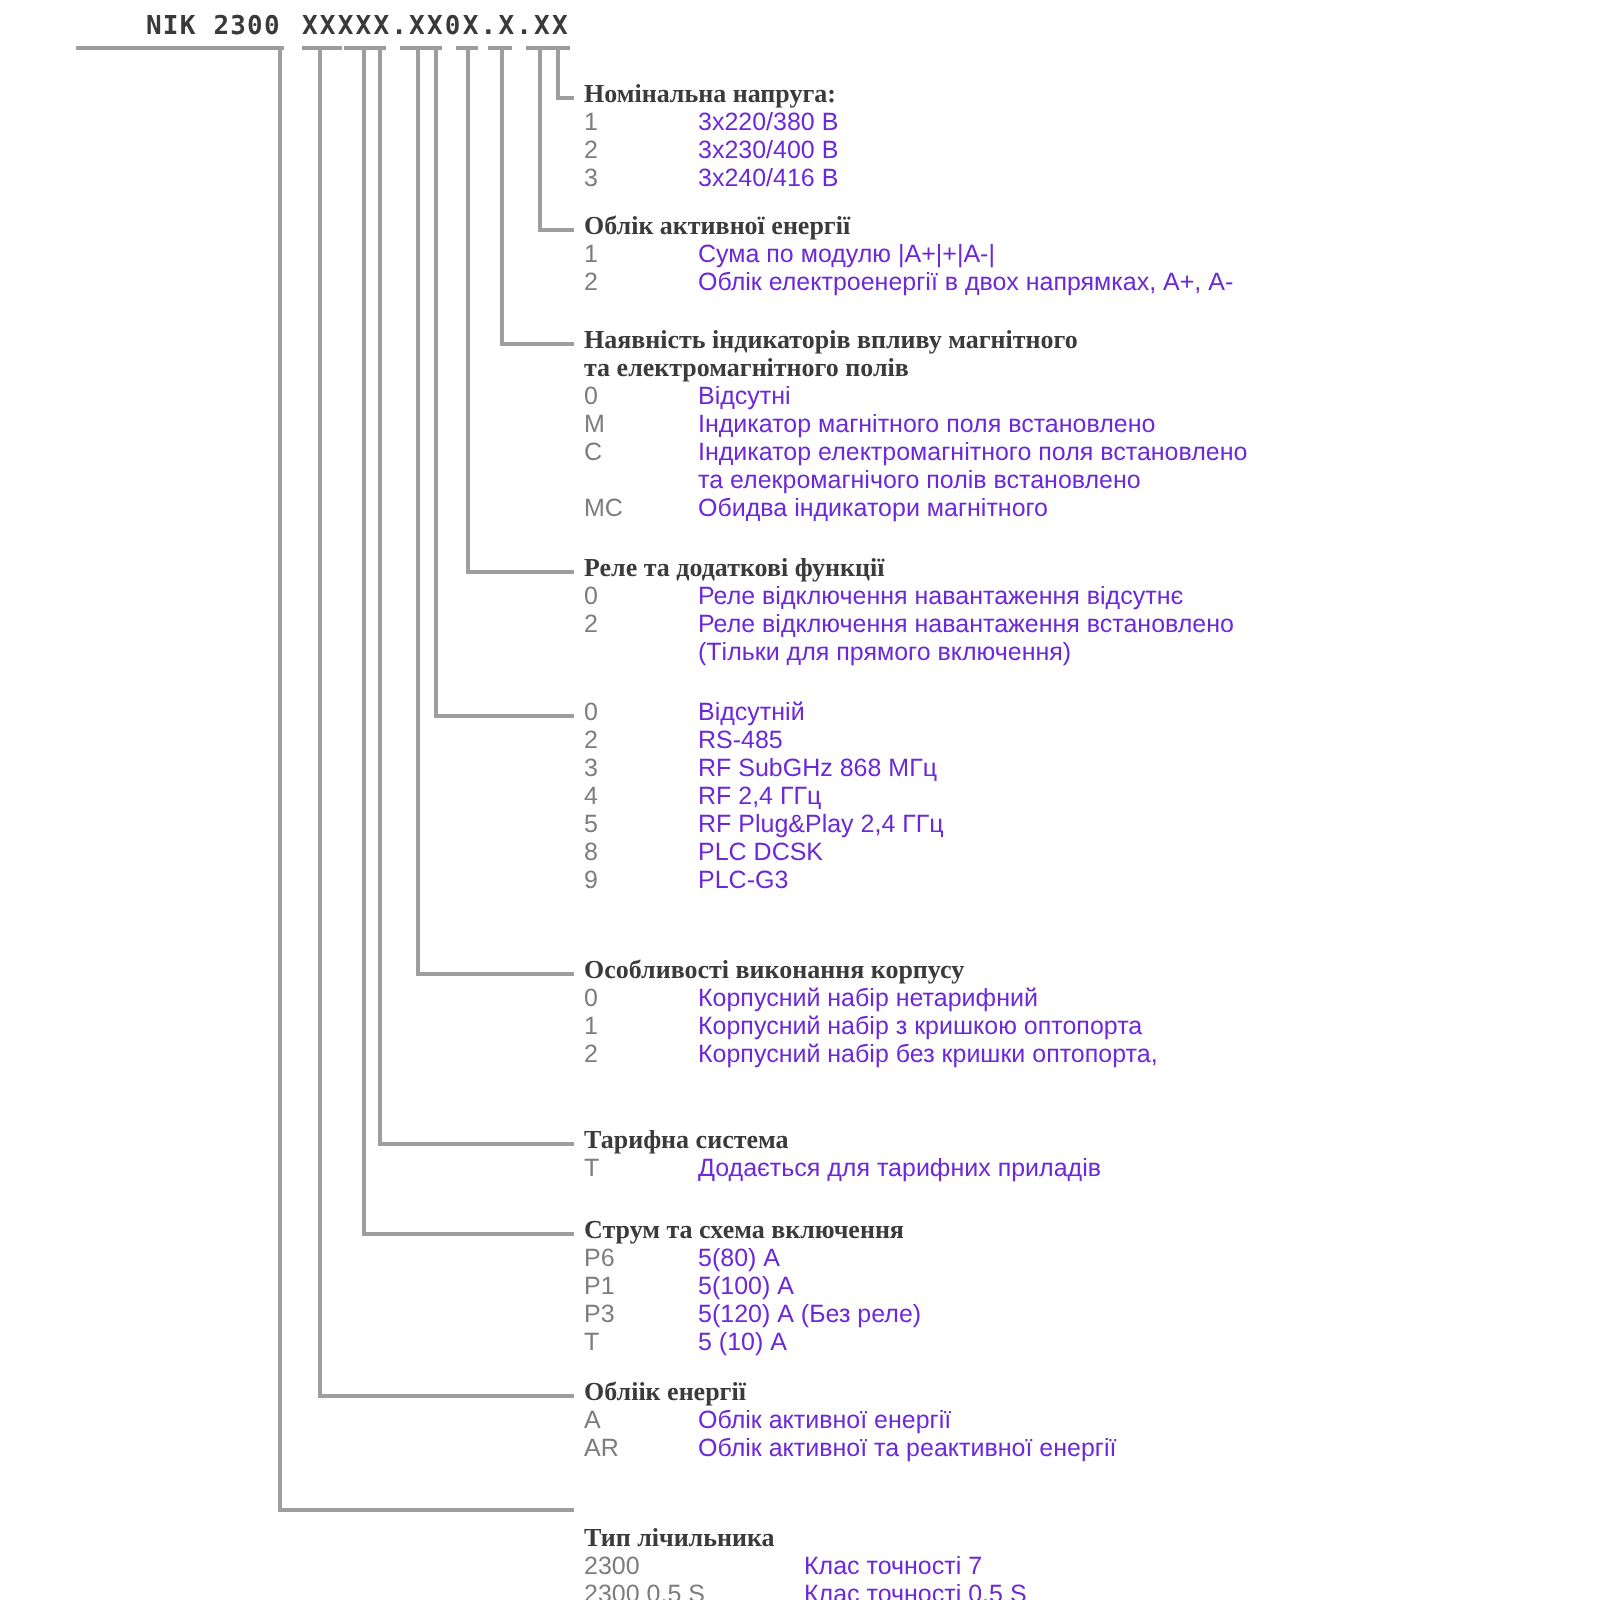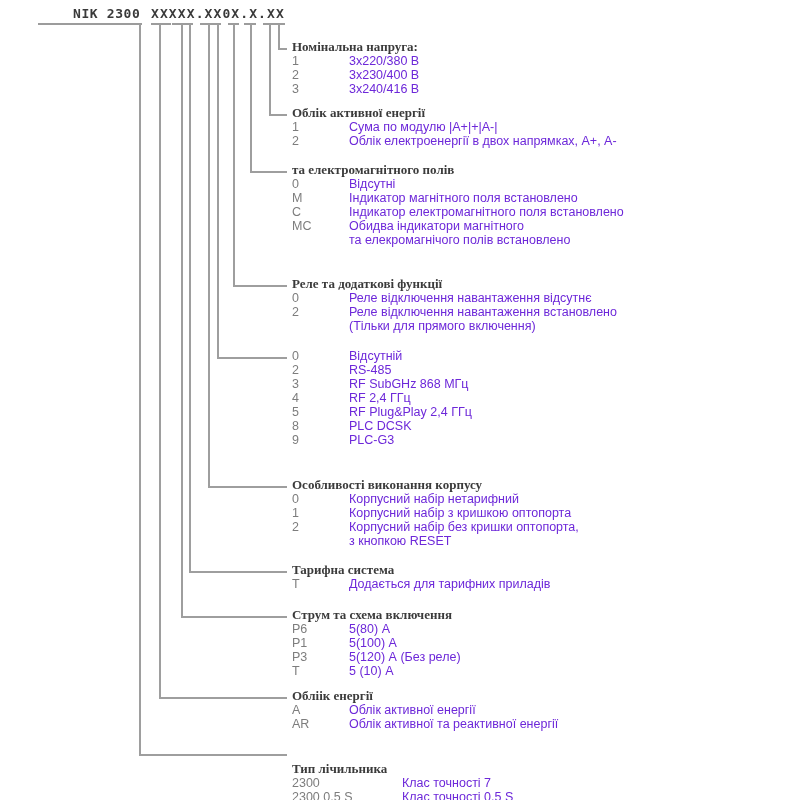--- a/index.html
+++ b/index.html
@@ -91,41 +91,42 @@
       <span class="c">1</span>
       <span class="d">Сума по модулю |A+|+|A-|</span>
       </div>
     <div class="r">
       <span class="c">2</span>
       <span class="d">Облік електроенергії в двох напрямках, А+, А-</span>
       </div>
   </section>
 
   <section class="blk" style="top:163px">
+    <h3 class="t">Наявність індикаторів впливу магнітного</h3>
     <h3 class="t">та електромагнітного полів</h3>
     <div class="r">
       <span class="c">0</span>
       <span class="d">Відсутні</span>
       </div>
     <div class="r">
       <span class="c">М</span>
       <span class="d">Індикатор магнітного поля встановлено</span>
       </div>
     <div class="r">
       <span class="c">С</span>
       <span class="d">Індикатор електромагнітного поля встановлено</span>
       </div>
     <div class="r">
+      <span class="c"></span>
+      <span class="d">та елекромагнічого полів встановлено</span>
+      </div>
+    <div class="r">
       <span class="c">МС</span>
       <span class="d">Обидва індикатори магнітного</span>
       </div>
-    <div class="r">
-      <span class="c"></span>
-      <span class="d">та елекромагнічого полів встановлено</span>
-      </div>
   </section>
 
   <section class="blk" style="top:277px">
     <h3 class="t">Реле та додаткові функції</h3>
     <div class="r">
       <span class="c">0</span>
       <span class="d">Реле відключення навантаження відсутнє</span>
       </div>
     <div class="r">
       <span class="c">2</span>
@@ -175,24 +176,20 @@
       <span class="d">Корпусний набір нетарифний</span>
       </div>
     <div class="r">
       <span class="c">1</span>
       <span class="d">Корпусний набір з кришкою оптопорта</span>
       </div>
     <div class="r">
       <span class="c">2</span>
       <span class="d">Корпусний набір без кришки оптопорта,</span>
       </div>
-    <div class="r">
-      <span class="c"></span>
-      <span class="d">з кнопкою RESET</span>
-      </div>
   </section>
 
   <section class="blk" style="top:563px">
     <h3 class="t">Тарифна система</h3>
     <div class="r">
       <span class="c">Т</span>
       <span class="d">Додається для тарифних приладів</span>
       </div>
   </section>
 

